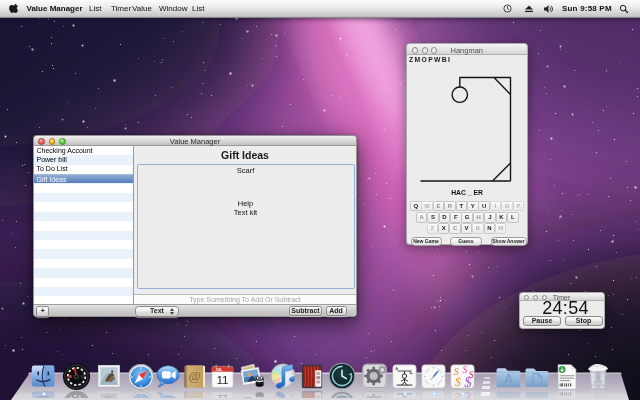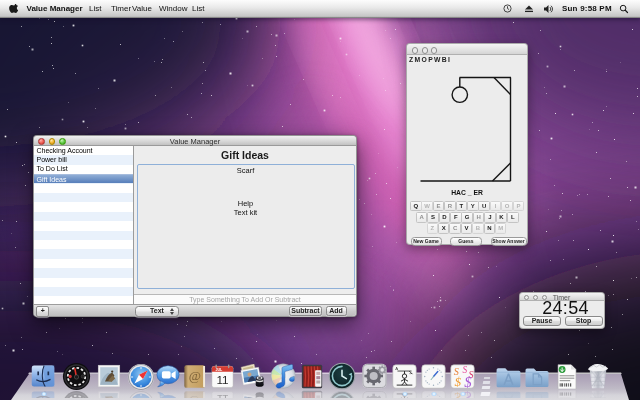--- a/index.html
+++ b/index.html
@@ -153,20 +153,21 @@
     <circle cx="8.2" cy="8.2" r="5.6" fill="none" stroke="#1a1a1a" stroke-width="2"></circle>
     <path d="M12.5 12.5 L17 17" stroke="#1a1a1a" stroke-width="2.4" stroke-linecap="round"></path>
   </svg>
 </div>
 
 <div id="hm" class="win inactive">
   <div class="tbar">
     <div class="tl" style="left:5.5px;top:3.4px;width:4.4px;height:4.4px;background:#eaeaea;border:0.8px solid #8e8e8e"></div>
     <div class="tl" style="left:15px;top:3.4px;width:4.4px;height:4.4px;background:#eaeaea;border:0.8px solid #8e8e8e"></div>
     <div class="tl" style="left:24.5px;top:3.4px;width:4.4px;height:4.4px;background:#eaeaea;border:0.8px solid #8e8e8e"></div>
+    <div class="ttext" style="top:2.2px;font-size:7.5px;color:#555">Hangman</div>
   </div>
   <div class="abs" style="left:2.5px;top:11.8px;font-size:6.8px;font-weight:bold;letter-spacing:1.35px;color:#222">ZMOPWBI</div>
   <svg class="abs" style="left:0;top:11px" width="121" height="145" viewBox="0 0 121 145">
     <g stroke="#151515" stroke-width="1.4" fill="none">
       <line x1="13.5" y1="126" x2="103.5" y2="126"></line>
       <line x1="103.5" y1="126" x2="103.5" y2="22.5"></line>
       <line x1="52.5" y1="22.5" x2="104" y2="22.5"></line>
       <line x1="87" y1="22.5" x2="103.5" y2="39.5"></line>
       <line x1="85.5" y1="126" x2="103.5" y2="108"></line>
       <line x1="52.8" y1="22.5" x2="52.8" y2="32"></line>

